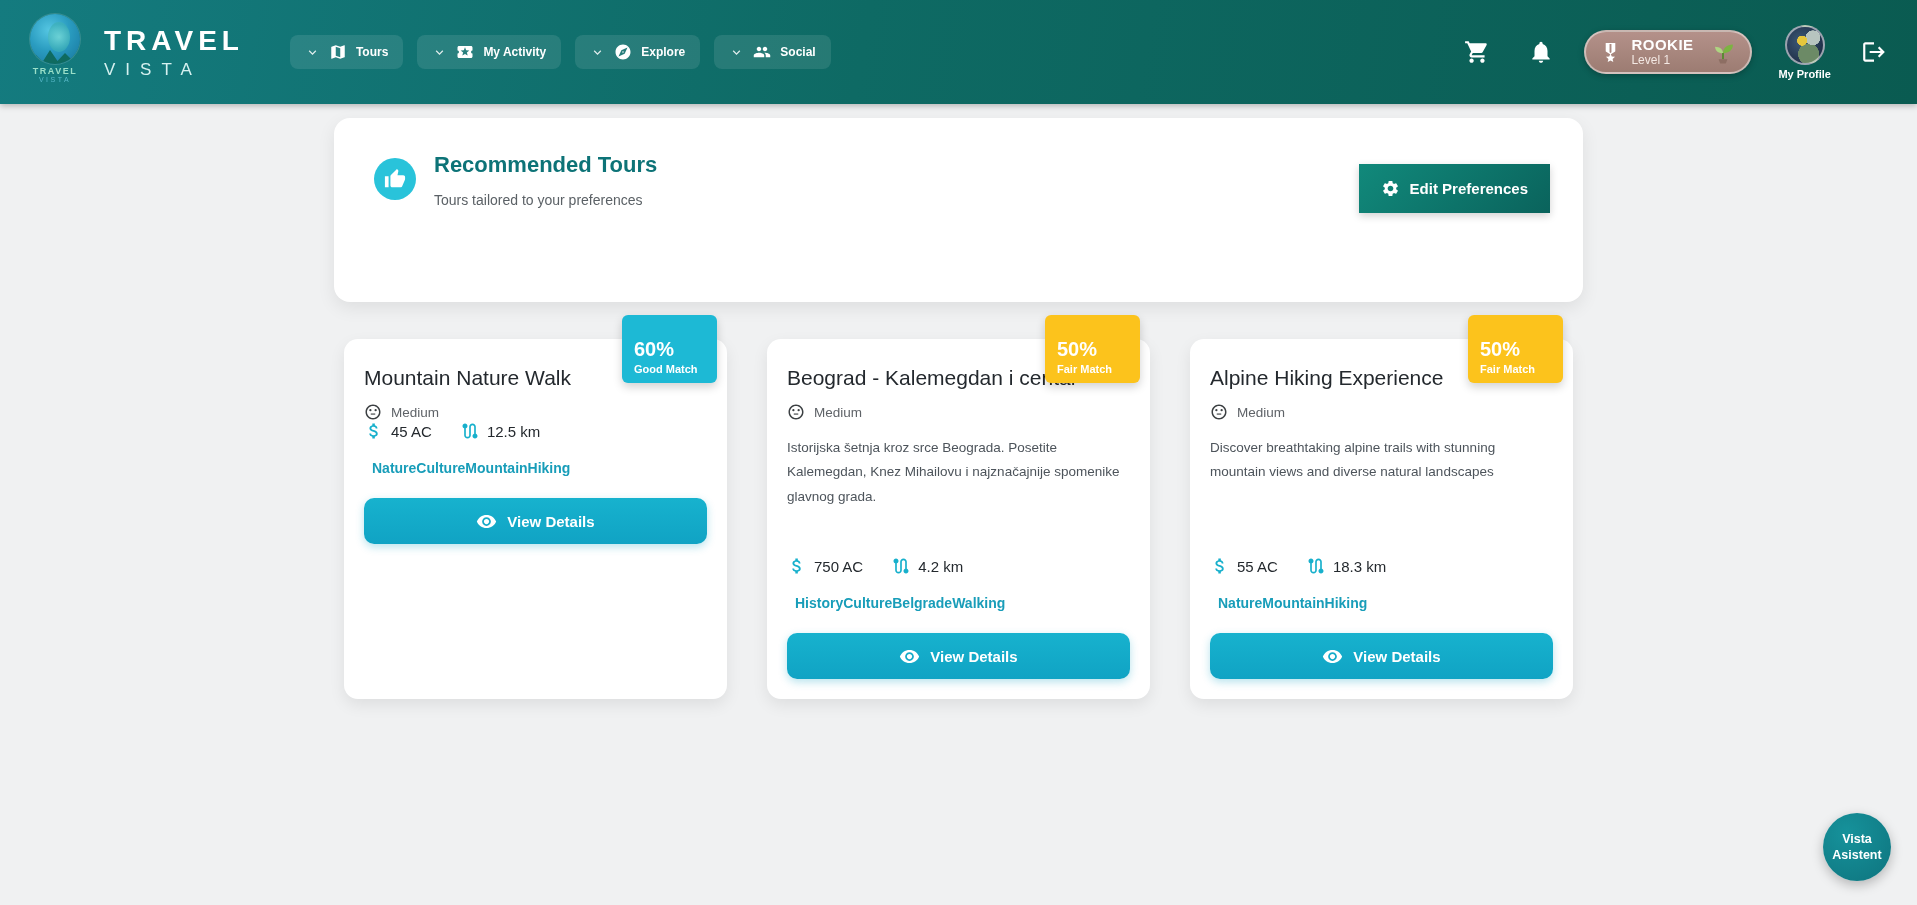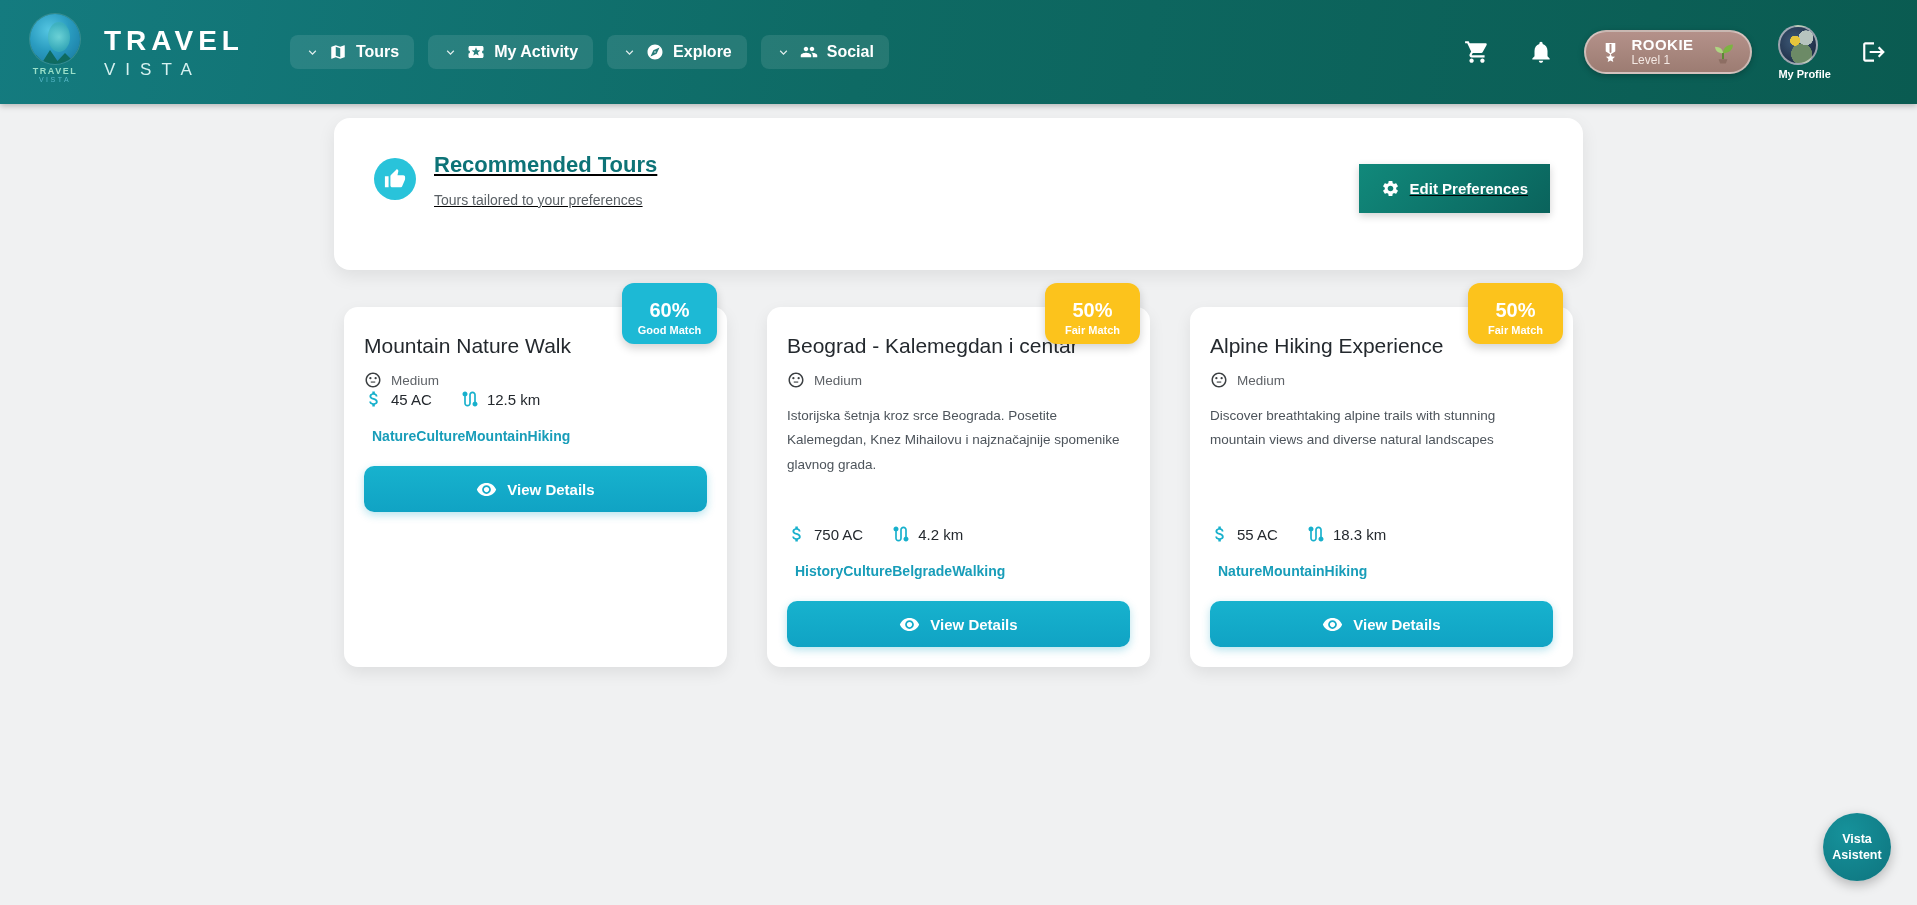--- a/index.html
+++ b/index.html
@@ -29,55 +29,55 @@
   .brand-2 { font-size:17px; color:#d6f1f0; letter-spacing:10px; margin-top:3px; }
 
   nav { display:flex; gap:14px; margin-left:46px; }
   .nav-pill {
     display:flex; align-items:center; gap:9px; height:34px; padding:0 15px;
     background:rgba(255,255,255,.1); border:none; border-radius:8px; cursor:pointer;
     color:#fff; font-family:inherit;
   }
   .nav-pill .caret { width:15px; height:15px; opacity:.85; }
   .nav-pill .nico { width:18px; height:18px; }
-  .nav-label { font-size:16px; font-weight:bold; color:#fff; }
+  .nav-label { font-size:12px; font-weight:bold; color:#fff; }
 
   .hdr-right { margin-left:auto; display:flex; align-items:center; }
   .icon-btn { background:none; border:none; cursor:pointer; color:#fff; padding:4px; }
   .icon-btn svg { width:26px; height:26px; display:block; }
   .bell-btn { margin-left:30px; }
   .rank-pill {
     margin-left:26px; width:168px; height:44px; border-radius:22px; cursor:pointer;
     background:linear-gradient(180deg,#b4918a 0%,#9c7c72 100%);
     border:2px solid rgba(255,255,255,.45);
     display:flex; align-items:center; padding:16px 13px; box-shadow:0 2px 6px rgba(0,0,0,.25);
   }
   .rank-medal { width:23px; height:23px; color:#fff; flex:0 0 auto; }
   .rank-txt { margin-left:9px; line-height:1.15; }
   .rank-title { font-size:15px; font-weight:bold; color:#fff; letter-spacing:.5px; }
   .rank-level { font-size:12px; color:#f3e8e3; }
   .rank-plant { width:28px; height:28px; margin-left:auto; }
-  .profile { margin-left:26px; display:flex; flex-direction:column; align-items:flex-start; cursor:pointer; background:none; border:none; }
+  .profile { margin-left:26px; display:flex; flex-direction:column; align-items:center; cursor:pointer; background:none; border:none; }
   .avatar {
     width:40px; height:40px; border-radius:50%; border:2px solid rgba(255,255,255,.55);
     background:
       radial-gradient(circle at 42% 38%, #e6c63c 0 16%, rgba(0,0,0,0) 17%),
       radial-gradient(circle at 72% 30%, #b7c4bf 0 20%, rgba(0,0,0,0) 21%),
       radial-gradient(circle at 60% 75%, #6c8a66 0 30%, rgba(0,0,0,0) 31%),
       radial-gradient(circle at 40% 40%, #3d5a78 0%, #1f2e47 75%);
   }
   .profile-label { font-size:11px; font-weight:bold; color:#fff; margin-top:3px; }
   .logout-btn { margin-left:26px; }
 
   
   main { width:1249px; margin:0 auto; padding-top:14px; }
   .rec-card {
-    background:#fff; border-radius:16px; height:152px;
+    background:#fff; border-radius:16px; height:184px;
     box-shadow:0 6px 18px rgba(0,0,0,.08);
-    display:flex; align-items:flex-start; padding:34px 33px 10px 40px;text-decoration:underline;
+    display:flex; align-items:flex-start; padding:34px 33px 10px 40px;
   }
   .thumb-circle {
     width:42px; height:42px; border-radius:50%; background:#29c3da; color:#fff;
     display:flex; align-items:center; justify-content:center; margin-top:6px; flex:0 0 auto;
   }
   .thumb-circle svg { width:22px; height:22px; }
   .rec-texts { margin-left:18px; }
   .rec-title { font-size:22px; font-weight:bold; color:#0d7377; }
   .rec-sub { font-size:14px; color:#5b6166; margin-top:14px; }
   .edit-btn {
@@ -90,21 +90,21 @@
   .edit-label { font-size:15px; font-weight:bold; }
 
   .tour-grid { display:flex; gap:40px; padding:0 10px; margin-top:37px; }
   .tour-card {
     position:relative; width:384px; height:360px; background:#fff; border-radius:14px;
     box-shadow:0 6px 16px rgba(0,0,0,.08); padding:27px 20px 20px;
     display:flex; flex-direction:column;
   }
   .match-badge {
     position:absolute; top:-24px; right:10px; z-index:2; min-width:95px;
-    border-radius:12px; padding:16px 12px 8px; text-align:center; color:#fff;
+    border-radius:6px; padding:23px 12px 8px; text-align:left; color:#fff;
     box-shadow:0 4px 10px rgba(0,0,0,.18);
   }
   .match-pct { font-size:20px; font-weight:bold; line-height:1.1; }
   .match-lbl { font-size:11px; font-weight:bold; margin-top:3px; }
   .tour-title { font-size:21px; font-weight:400; color:#24292e; white-space:nowrap; }
   .difficulty { display:flex; align-items:center; gap:9px; margin-top:13px; color:#3c4043; }
   .difficulty svg { width:18px; height:18px; }
   .diff-label { font-size:13.5px; color:#5f6368; }
   .desc { font-size:13.5px; color:#4d545b; line-height:1.8; margin-top:15px; flex:1; }
   .meta { display:flex; align-items:center; gap:28px; margin-bottom:19px; }

